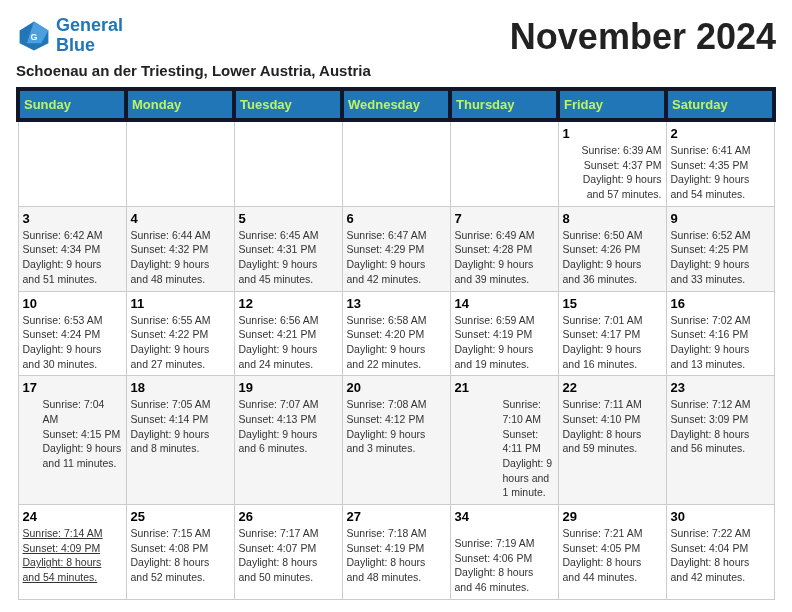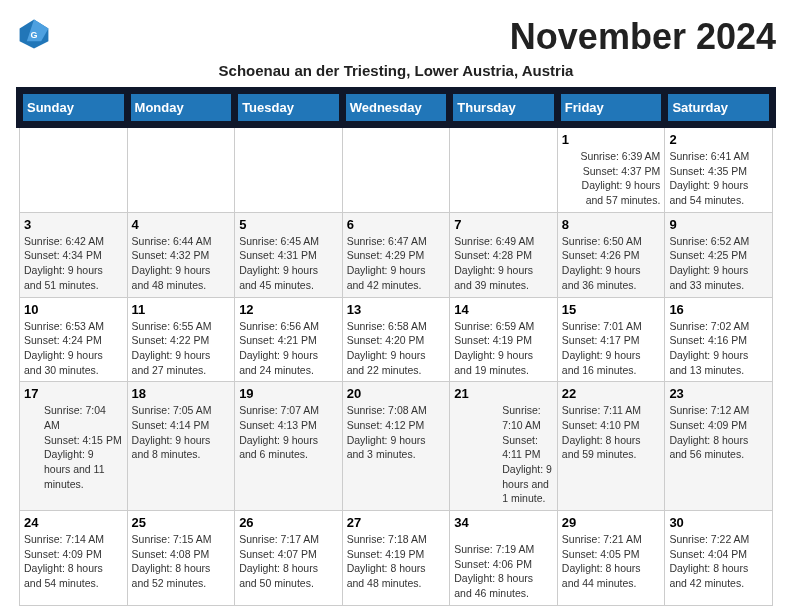--- a/index.html
+++ b/index.html
@@ -31,39 +31,39 @@
       width: 36px;
       height: 36px;
     }
     .month-title {
       font-size: 36px;
       font-weight: bold;
       color: #222;
       text-align: right;
     }
     .subtitle {
-      text-align: center;
+      text-align: left;
       font-size: 15px;
       font-weight: bold;
       color: #222;
       margin-bottom: 8px;
     }
     table {
       width: 100%;
       border-collapse: collapse;
       font-size: 11px;
     }
     thead tr th {
       background-color: #2176b8;
-      color: #ffffff;
+      color: #bef264;
       padding: 6px 4px;
       text-align: left;
       font-size: 13px;
       font-weight: bold;
-      border: 7px solid #0f172a;
+      border: 4px solid #0f172a;
     }
     tbody tr td {
       border: 1px solid #ccc;
       vertical-align: top;
       padding: 4px 4px;
       min-height: 70px;
       width: 14.28%;
     }
     tbody tr:nth-child(even) td {
       background-color: #f5f5f5;
@@ -89,20 +89,24 @@
 </head>
 <body>
 
 <div class="header-top">
   <div class="logo">
     <svg class="logo-icon" viewBox="0 0 40 40">
       <polygon points="20,4 36,14 36,28 20,36 4,28 4,14" fill="#2176b8"></polygon>
       <polygon points="20,4 36,14 28,28 12,28" fill="#4da0e0"></polygon>
       <text x="20" y="24" text-anchor="middle" fill="white" font-size="10" font-weight="bold">G</text>
     </svg>
+    <div class="logo-text">
+      <div><span class="blue">General</span></div>
+      <div><span class="blue">Blue</span></div>
+    </div>
   </div>
   <div class="month-title">November 2024</div>
 </div>
 
 <div class="subtitle">Schoenau an der Triesting, Lower Austria, Austria</div>
 
 <table>
   <thead>
     <tr id="weekday-header">
     <th>Sunday</th>
@@ -255,28 +259,28 @@
         </td>
         <td>
           <span class="day-number">22</span>
           <div class="day-info" style="white-space: pre-line;">Sunrise: 7:11 AM
 Sunset: 4:10 PM
 Daylight: 8 hours and 59 minutes.</div>
         </td>
         <td>
           <span class="day-number">23</span>
           <div class="day-info" style="white-space: pre-line;">Sunrise: 7:12 AM
-Sunset: 4:09 PM
+Sunset: 3:09 PM
 Daylight: 8 hours and 56 minutes.</div>
         </td>
       </tr>
       <tr>
         <td>
           <span class="day-number">24</span>
-          <div class="day-info" style="white-space: pre-line;">Sunrise: 7:14 AM
+          <div class="day-info" style="white-space: pre-line; text-decoration: underline;">Sunrise: 7:14 AM
 Sunset: 4:09 PM
 Daylight: 8 hours and 54 minutes.</div>
         </td>
         <td>
           <span class="day-number">25</span>
           <div class="day-info" style="white-space: pre-line;">Sunrise: 7:15 AM
 Sunset: 4:08 PM
 Daylight: 8 hours and 52 minutes.</div>
         </td>
         <td>

